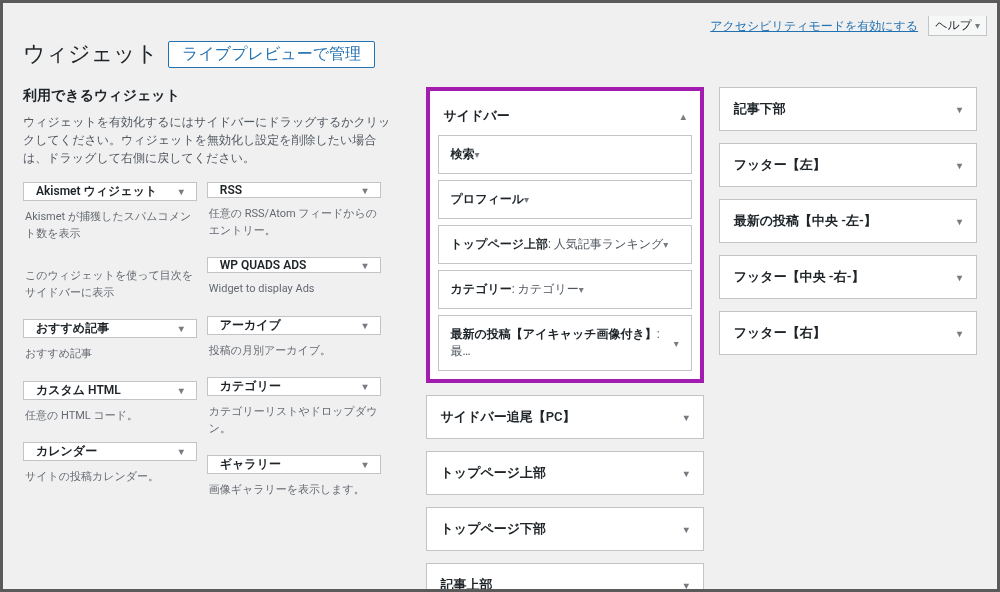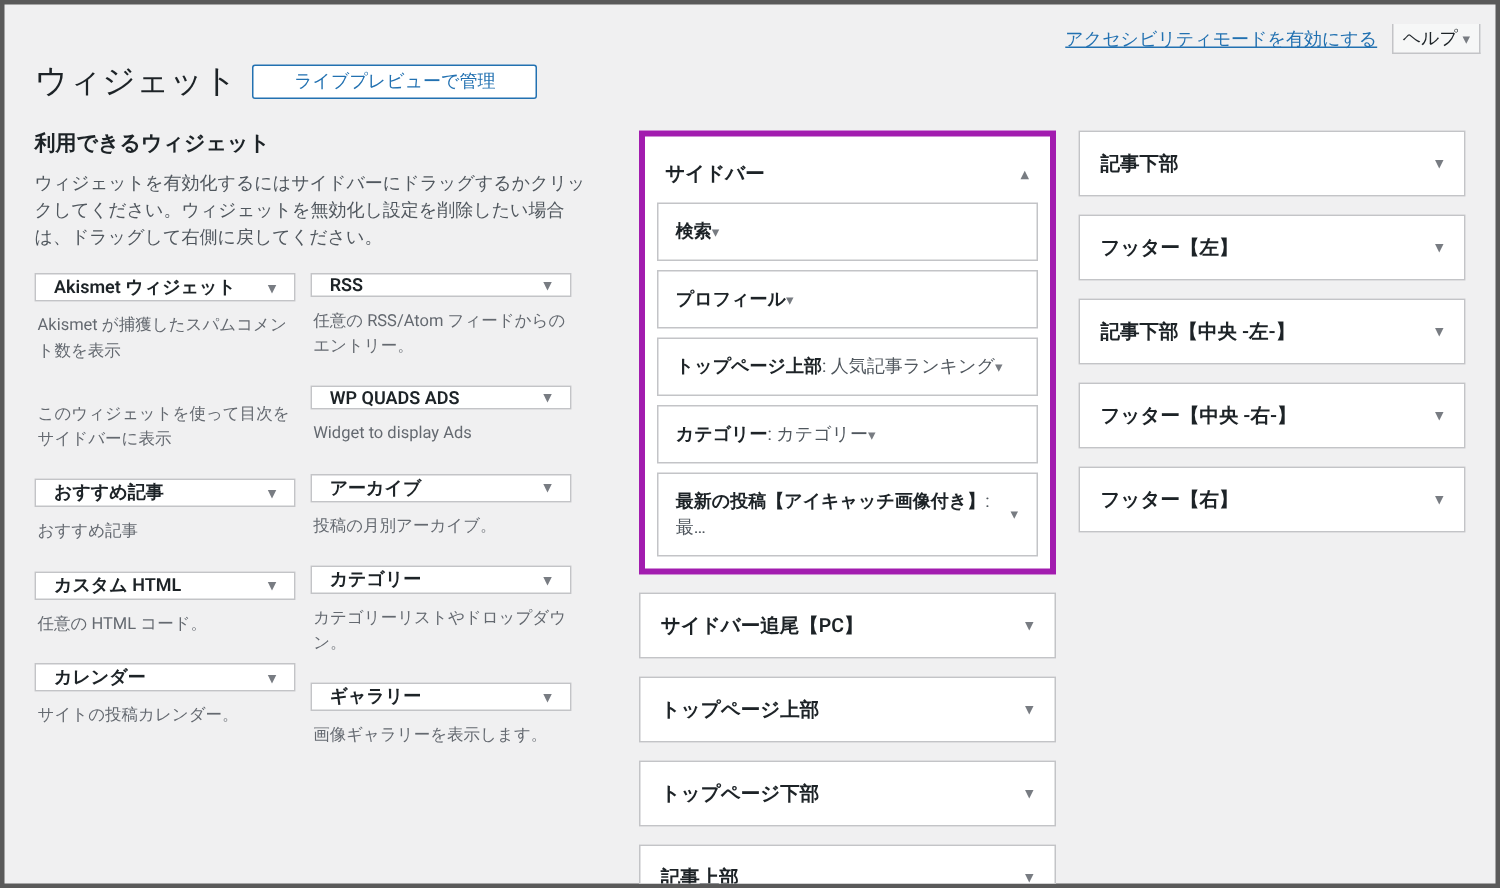--- a/index.html
+++ b/index.html
@@ -52,22 +52,22 @@
     }
     .page-title {
       font-size: 22px;
       font-weight: 400;
       color: #1d2327;
     }
     .live-preview-btn {
       border: 1px solid #2271b1;
       color: #2271b1;
       background: #fff;
-      padding: 2px 27px;
-      font-size: 12px;
+      padding: 2px 13px;
+      font-size: 16px;
       cursor: pointer;
       border-radius: 2px;
       text-align: right;
     }
     .columns {
       display: flex;
       gap: 15px;
     }
     .col-left { width: 370px; }
     .col-mid { width: 280px; margin-left: 20px; }
@@ -324,21 +324,21 @@
             </div>
           </div>
           <div class="area-box">
             <div class="area-header">
               <span>フッター【左】</span>
               <span class="chevron chev-down"></span>
             </div>
           </div>
           <div class="area-box">
             <div class="area-header">
-              <span>記事下部【中央 -左-】</span>
+              <span>最新の投稿【中央 -左-】</span>
               <span class="chevron chev-down"></span>
             </div>
           </div>
           <div class="area-box">
             <div class="area-header">
               <span>フッター【中央 -右-】</span>
               <span class="chevron chev-down"></span>
             </div>
           </div>
           <div class="area-box">

